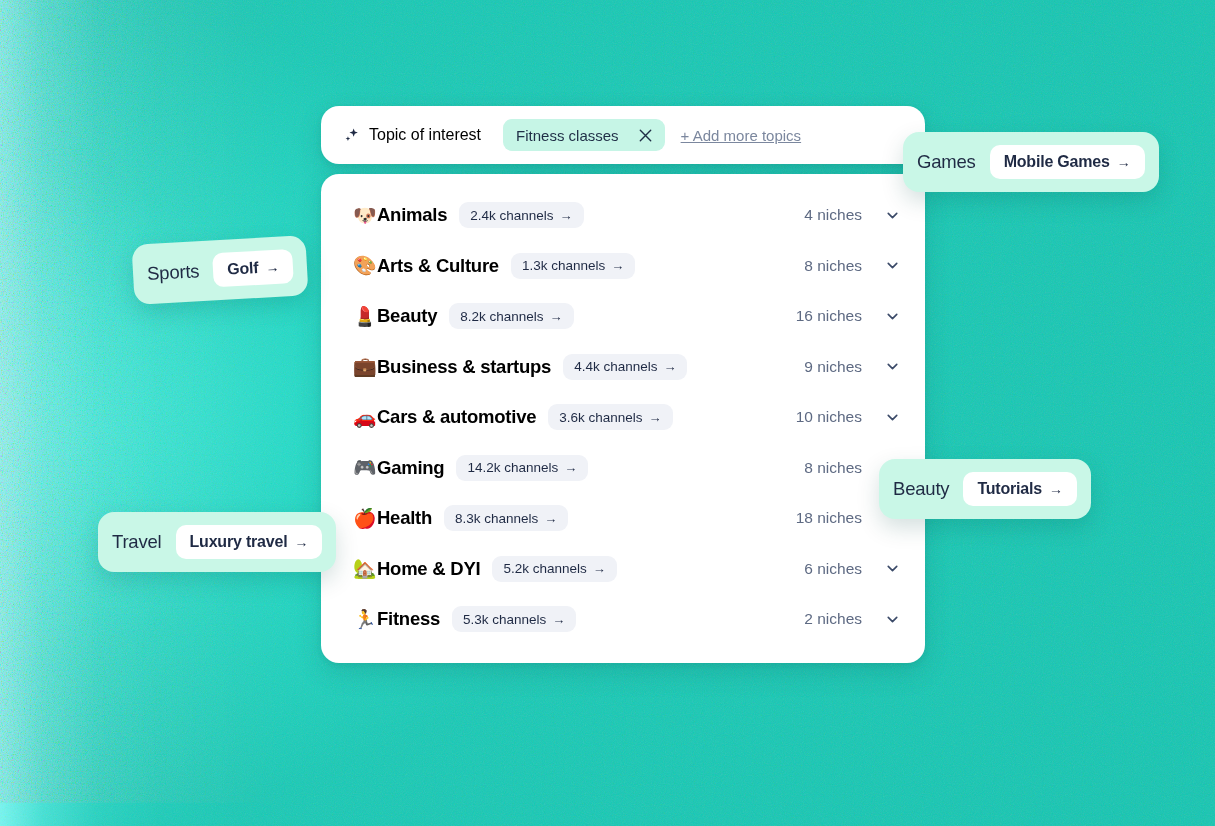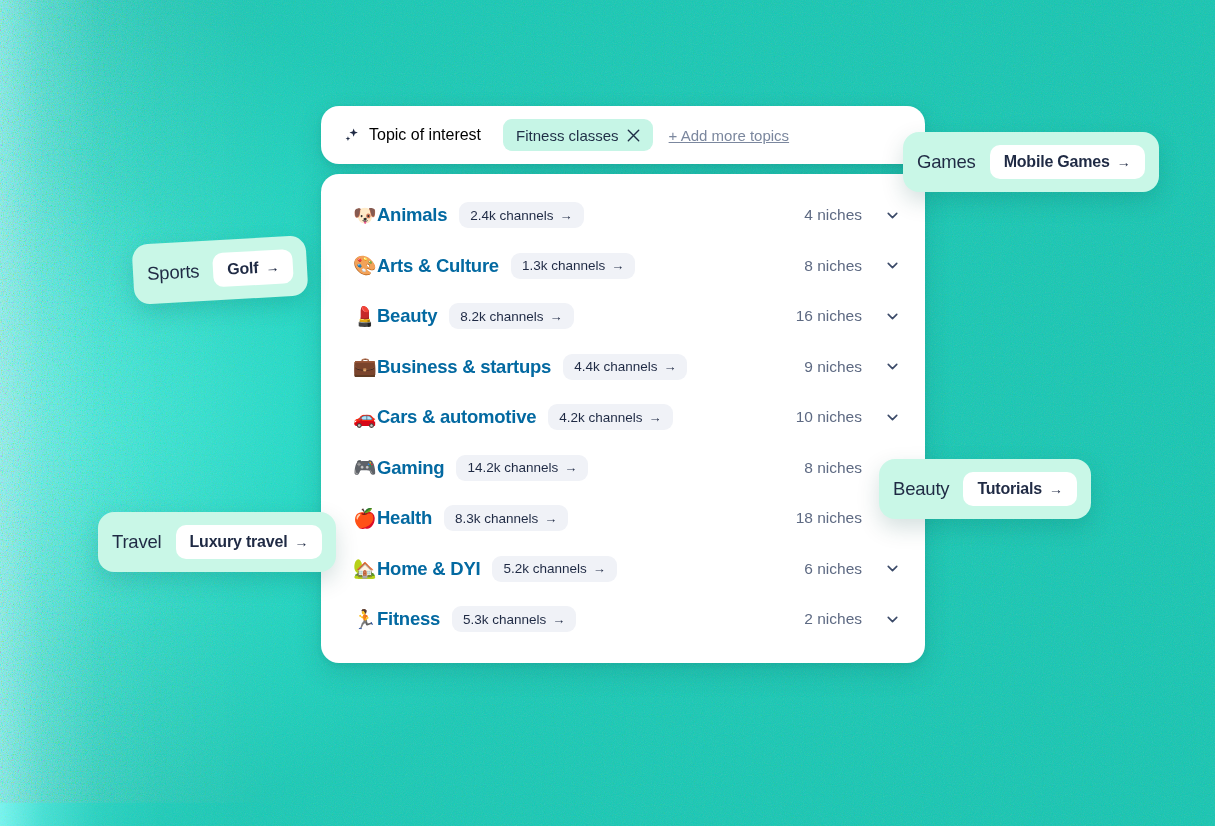--- a/index.html
+++ b/index.html
@@ -71,21 +71,21 @@
     margin-right: 8px;
     display: block;
   }
   #topic-chip {
     margin-left: 22px;
     background: #c6f5e6;
     border-radius: 9px;
     height: 32px;
     display: inline-flex;
     align-items: center;
-    gap: 8px;
+    gap: 20px;
     padding: 0 13px;
     white-space: nowrap;
   }
   #topic-chip-label {
     font-size: 15px;
     color: #1f2e46;
     font-weight: 400;
   }
   #topic-chip-close {
     width: 13px;
@@ -115,21 +115,21 @@
   .row-emoji {
     font-size: 19px;
     line-height: 1;
     width: 24px;
     flex: 0 0 auto;
     display: block;
   }
   .row-title {
     font-size: 18.5px;
     font-weight: 700;
-    color: #0369a1;
+    color: #000000;
     letter-spacing: -.25px;
     white-space: nowrap;
   }
   .row-pill {
     margin-left: 12px;
     background: #f0f2f7;
     border-radius: 9px;
     height: 26px;
     display: inline-flex;
     align-items: center;
@@ -303,21 +303,21 @@
         <span class="row-spacer"></span>
         <span class="row-niches">9 niches</span>
         <svg class="row-chevron" viewBox="0 0 20 20" xmlns="http://www.w3.org/2000/svg">
           <path d="M5 7.5 L10 12.5 L15 7.5" fill="none" stroke="#3b4a68" stroke-width="1.9" stroke-linecap="round" stroke-linejoin="round"></path>
         </svg>
       </div>
       <div class="row">
         <span class="row-emoji">🚗</span>
         <span class="row-title">Cars &amp; automotive</span>
         <span class="row-pill">
-          <span class="row-pill-label">4.2k channels</span>
+          <span class="row-pill-label">3.6k channels</span>
           <span class="arrow-glyph">→</span>
         </span>
         <span class="row-spacer"></span>
         <span class="row-niches">10 niches</span>
         <svg class="row-chevron" viewBox="0 0 20 20" xmlns="http://www.w3.org/2000/svg">
           <path d="M5 7.5 L10 12.5 L15 7.5" fill="none" stroke="#3b4a68" stroke-width="1.9" stroke-linecap="round" stroke-linejoin="round"></path>
         </svg>
       </div>
       <div class="row">
         <span class="row-emoji">🎮</span>

